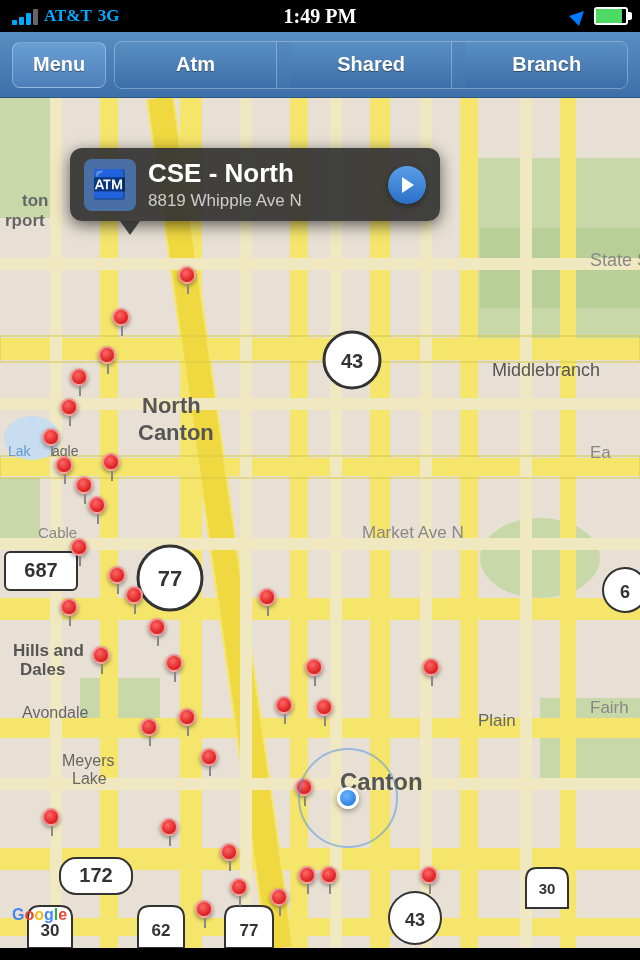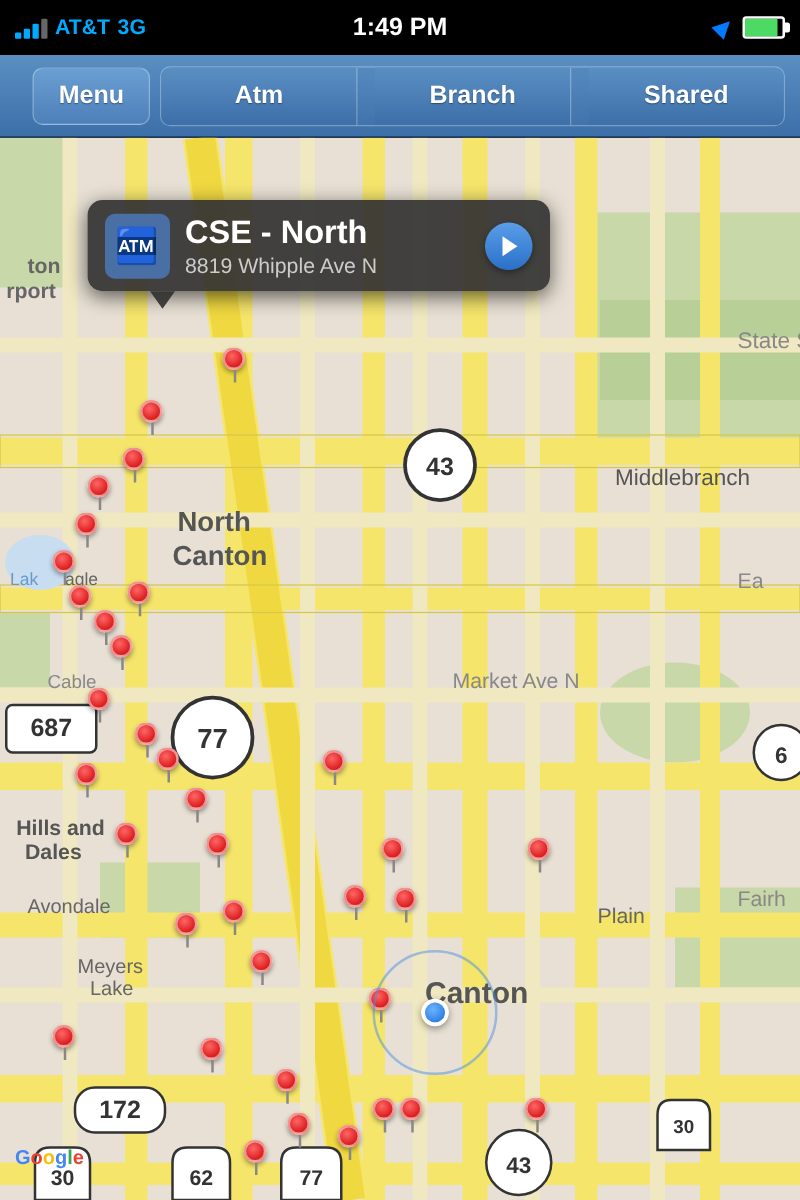--- a/index.html
+++ b/index.html
@@ -2,31 +2,32 @@
 <html><head>
   <meta charset="utf-8">
   <meta name="viewport" content="width=640px">
   <style>
     * { margin: 0; padding: 0; box-sizing: border-box; }
     body { width: 640px; height: 960px; overflow: hidden; font-family: -apple-system, 'Helvetica Neue', Arial, sans-serif; background: #000; }
 
     
     #status-bar {
       width: 640px;
-      height: 44px;
+      height: 32px;
       background: #000;
       display: flex;
       align-items: center;
       justify-content: space-between;
       padding: 0 12px;
       color: #fff;
       font-size: 18px;
       font-weight: 600;
       position: relative;
       z-index: 100;
+      font-family: Liberation Serif, serif;
     }
     .status-left { display: flex; align-items: center; gap: 6px; }
     .signal-bars { display: flex; align-items: flex-end; gap: 2px; height: 18px; }
     .signal-bar { width: 5px; background: #0af; border-radius: 1px; }
     .sb1 { height: 5px; }
     .sb2 { height: 8px; }
     .sb3 { height: 12px; }
     .sb4 { height: 16px; background: rgba(255,255,255,0.4); }
     .carrier { color: #0af; font-size: 17px; font-weight: 600; }
     .network { color: #0af; font-size: 17px; font-weight: 600; }
@@ -60,21 +61,20 @@
       font-size: 20px;
       font-weight: 600;
       color: #fff;
       text-shadow: 0 1px 1px rgba(0,0,0,0.4);
       border: 1px solid rgba(255,255,255,0.3);
     }
     .nav-btn-menu {
       background: linear-gradient(180deg, #6a9fd3 0%, #4d7fb8 100%);
       padding: 0 20px;
       min-width: 90px;
-      margin-left: 14px;
     }
     .nav-btn-segment {
       flex: 1;
       background: linear-gradient(180deg, #5a8fc3 0%, #3d6fa8 100%);
     }
     .segment-group {
       display: flex;
       flex: 1;
       gap: 14px;
       border-radius: 8px;
@@ -250,22 +250,22 @@
     <div class="battery">
       <div class="battery-fill"></div>
     </div>
   </div>
 </div>
 
 <div id="nav-bar">
   <button class="nav-btn nav-btn-menu">Menu</button>
   <div class="segment-group">
     <button class="nav-btn nav-btn-segment">Atm</button>
+    <button class="nav-btn nav-btn-segment">Shared</button>
     <button class="nav-btn nav-btn-segment">Branch</button>
-    <button class="nav-btn nav-btn-segment">Shared</button>
   </div>
 </div>
 
 <div id="map-container">
 
   <svg id="map-svg" viewBox="0 0 640 850" xmlns="http://www.w3.org/2000/svg">
 
     <rect width="640" height="850" fill="#e8e0d4"></rect>
 
     <rect x="0" y="0" width="60" height="120" fill="#c8d8a8"></rect>

